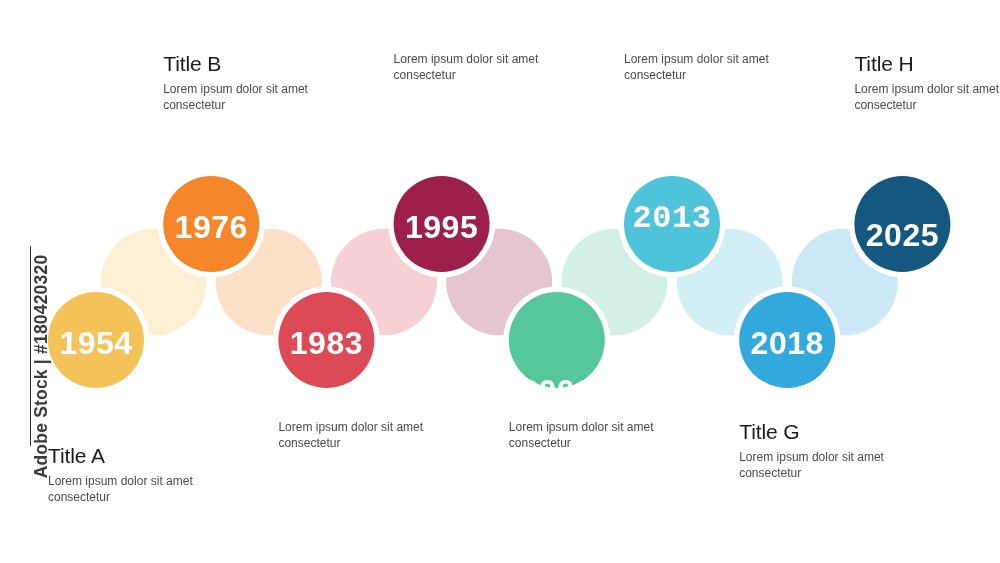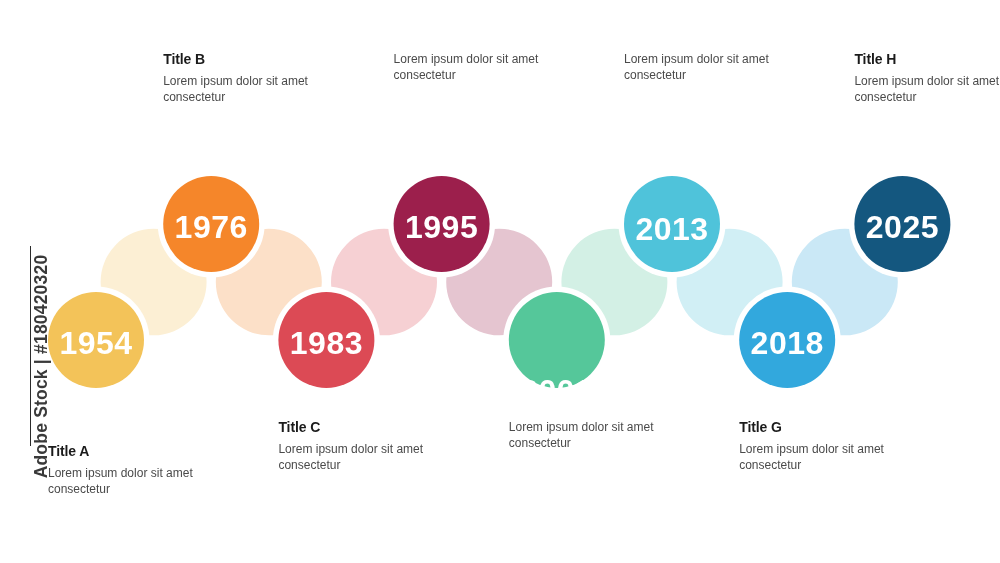--- a/index.html
+++ b/index.html
@@ -30,21 +30,21 @@
     position:absolute;width:110px;text-align:center;
     color:#ffffff;font-size:32px;font-weight:700;
     letter-spacing:.5px;line-height:1;
     transform:translate(-55px,-13px);
     pointer-events:none;
   }
 
   
   .block{position:absolute;width:185px;}
   .block .ttl{
-    font-size:14px;font-weight:700;color:#1b1b1b;
+    font-size:21px;font-weight:400;color:#1b1b1b;
     line-height:1.1;margin:0 0 7px 0;letter-spacing:-.1px;
   }
   .block .desc{
     font-size:12px;font-weight:400;color:#4a4a4a;
     line-height:1.32;margin:0;
   }
 </style>
 </head>
 <body>
 
@@ -79,36 +79,35 @@
         <circle cx="902.4" cy="224" r="48" fill="#14577F"></circle>
       </g>
   </svg>
 
   <div id="years">
       <div class="year" style="left: 96px; top: 340px;">1954</div>
       <div class="year" style="left: 211.2px; top: 224px;">1976</div>
       <div class="year" style="left: 326.4px; top: 340px;">1983</div>
       <div class="year" style="left: 441.6px; top: 224px;">1995</div>
       <div class="year" style="left: 556.8px; top: 340px; margin-top: 48px;">2001</div>
-      <div class="year" style="left: 672px; top: 226px;">2013</div>
+      <div class="year" style="left: 672px; top: 216px; font-family: Liberation Mono, monospace;">2013</div>
       <div class="year" style="left: 787.2px; top: 340px;">2018</div>
-      <div class="year" style="left: 902.4px; top: 224px; text-align: center;">2025</div>
+      <div class="year" style="left: 902.4px; top: 232px; text-align: center;">2025</div>
     </div>
 
   <div id="blocks">
       <div class="block" style="left: 48px; top: 444px;">
         <div class="ttl">Title A</div>
         <div class="desc">Lorem ipsum dolor sit amet consectetur</div>
       </div>
       <div class="block" style="left: 163.2px; top: 52px;">
         <div class="ttl">Title B</div>
         <div class="desc">Lorem ipsum dolor sit amet consectetur</div>
       </div>
       <div class="block" style="left: 278.4px; top: 420px;">
-        <div class="ttl">Title C</div>
         <div class="desc">Lorem ipsum dolor sit amet consectetur</div>
       </div>
       <div class="block" style="left: 393.6px; top: 52px;">
         <div class="desc">Lorem ipsum dolor sit amet consectetur</div>
       </div>
       <div class="block" style="left: 508.8px; top: 420px;">
         <div class="desc">Lorem ipsum dolor sit amet consectetur</div>
       </div>
       <div class="block" style="left: 624px; top: 52px;">
         <div class="desc">Lorem ipsum dolor sit amet consectetur</div>

